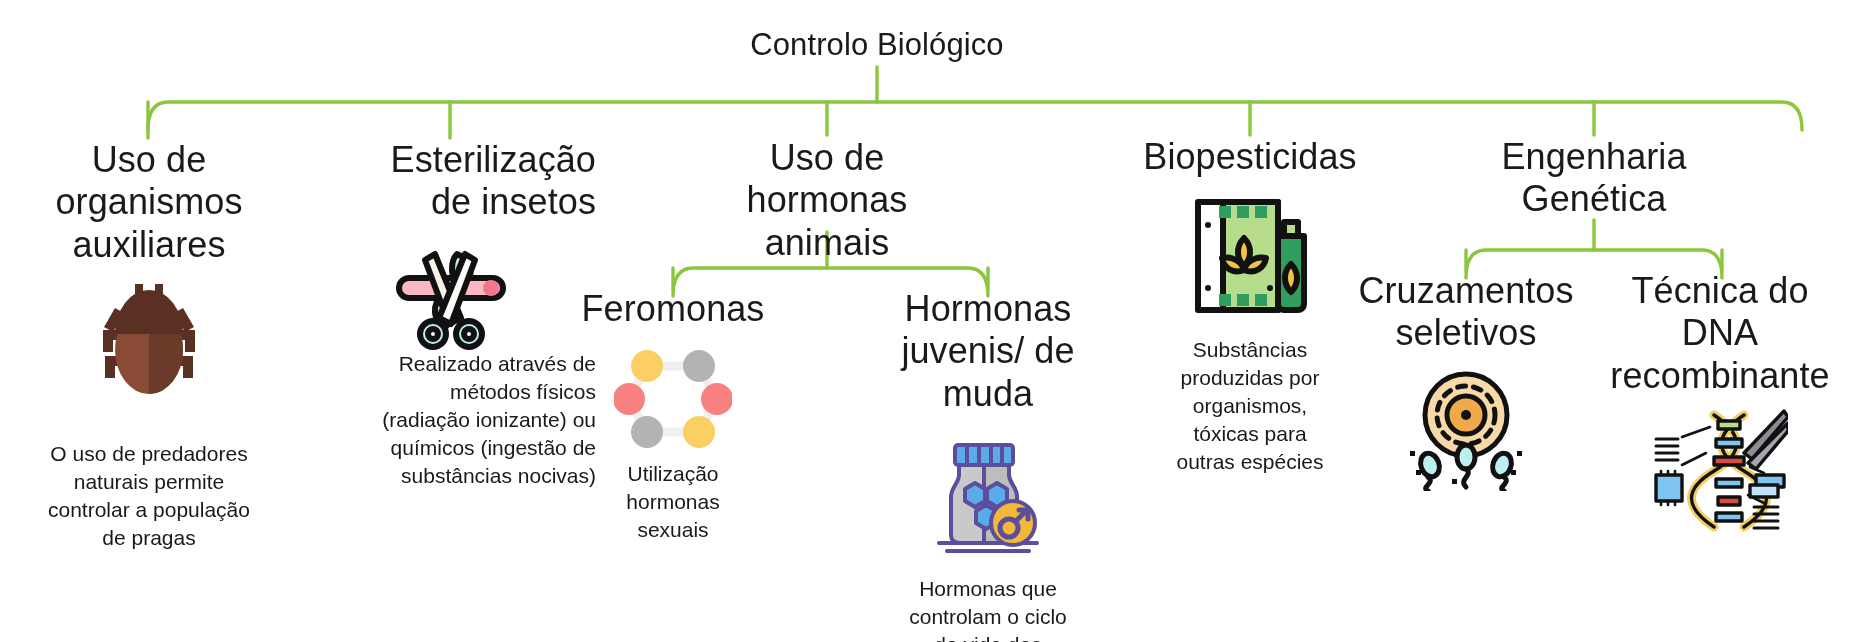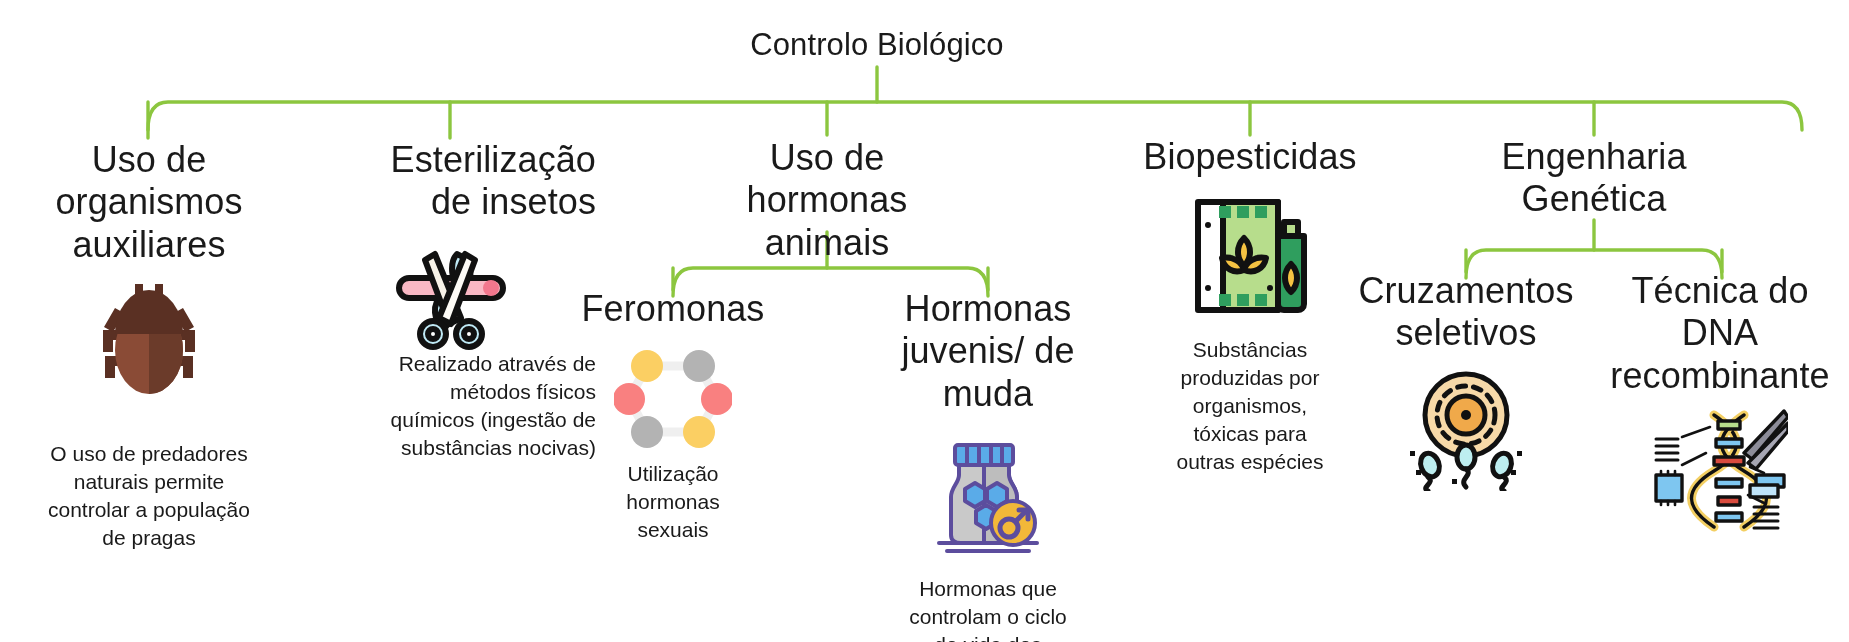--- a/index.html
+++ b/index.html
@@ -108,20 +108,21 @@
           <circle cx="46" cy="92" r="13" fill="#bfe9f5"></circle>
           <circle cx="82" cy="92" r="13" fill="#bfe9f5"></circle>
           <circle cx="46" cy="92" r="5" fill="#ffffff"></circle>
           <circle cx="82" cy="92" r="5" fill="#ffffff"></circle>
         </g>
       </svg>
     </div>
     <div class="desc" style="">
       <div>Realizado através de</div>
       <div>métodos físicos</div>
+      <div>(radiação ionizante) ou</div>
       <div>químicos (ingestão de</div>
       <div>substâncias nocivas)</div>
     </div>
   </div>
 
   <div class="node" style="left:687px;top:137px;width:280px;">
     <div class="ttl">
       <div>Uso de</div>
       <div>hormonas</div>
       <div>animais</div>

